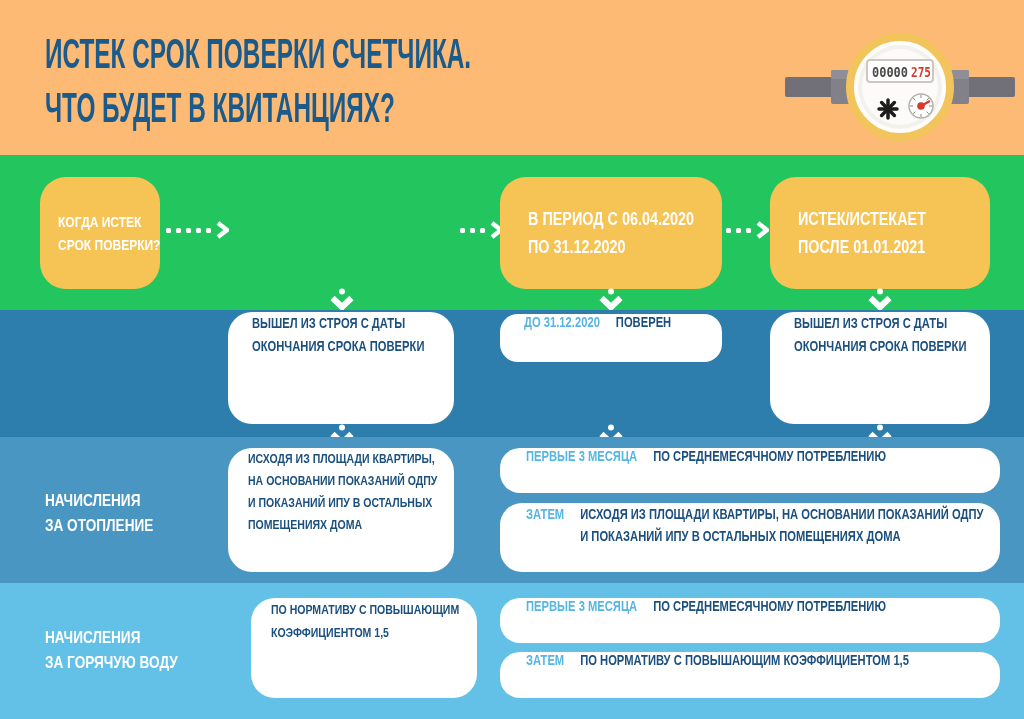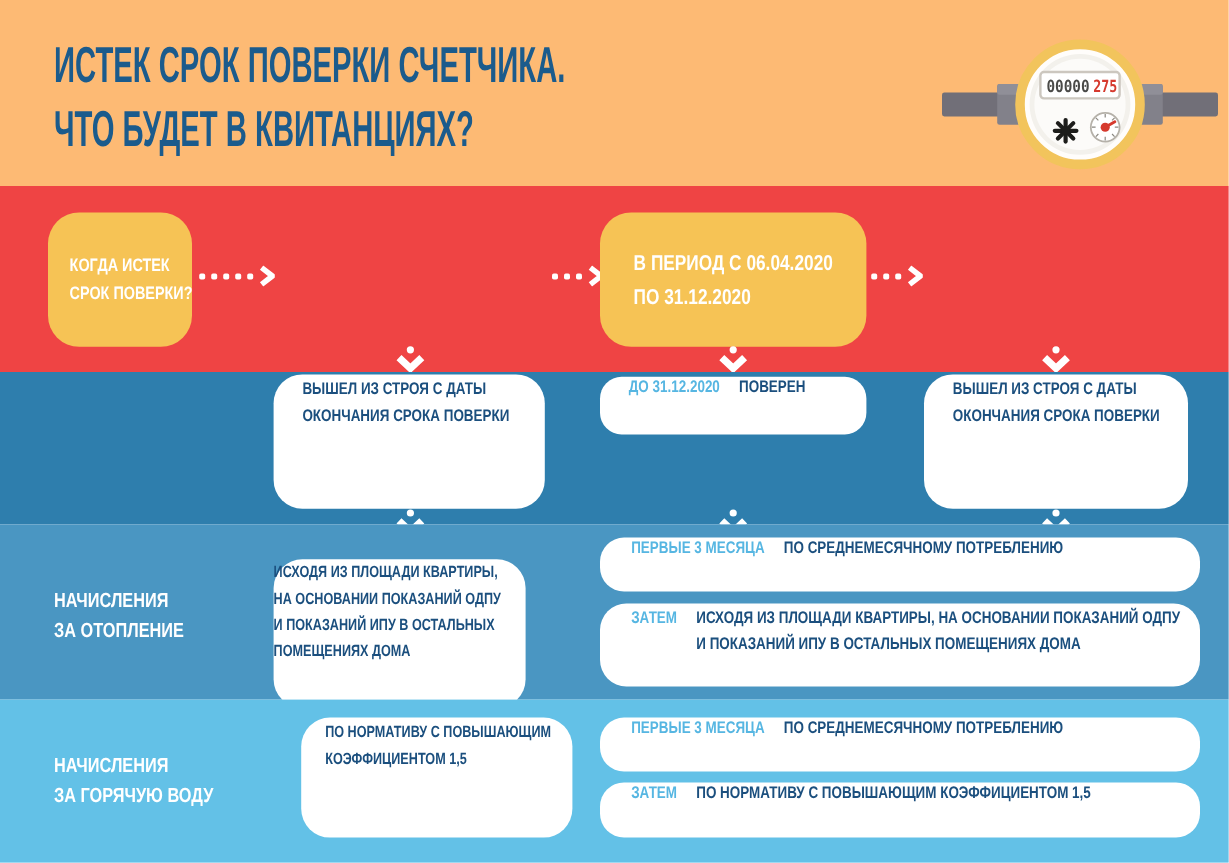--- a/index.html
+++ b/index.html
@@ -2,21 +2,21 @@
 <html><head>
 <meta charset="utf-8">
 <style>
   * { margin:0; padding:0; box-sizing:border-box; }
   html,body { width:1024px; height:719px; }
   body { font-family:"Liberation Sans","DejaVu Sans",sans-serif; }
   #page { position:relative; width:1024px; height:719px; overflow:hidden; background:#fff; }
 
   .band { position:absolute; left:0; width:1024px; }
   #band-header { top:0; height:155px; background:#fdba74; }
-  #band-flow   { top:155px; height:155px; background:#ef4444; }
+  #band-flow   { top:155px; height:155px; background:#22c55e; }
   #band-status { top:310px; height:127px; background:#2e7ead; }
   #band-heat   { top:437px; height:146px; background:#4a96c2; }
   #band-water  { top:583px; height:136px; background:#63c1e7; }
 
   .title-line { position:absolute; left:45px; white-space:nowrap;
     font-weight:bold; font-size:42px; color:#1b5b8c; letter-spacing:0;
     transform:scaleX(0.58); transform-origin:0 0; }
 
   .ybox { position:absolute; background:#f6c355; border-radius:26px;
     display:flex; flex-direction:column; justify-content:center; color:#ffffff; }
@@ -121,20 +121,24 @@
 
     <div class="h-arrow" style="left:726px; top:66px;">
       <span class="dot"></span>
         <span class="dot"></span>
         <span class="dot"></span>
       <svg width="13" height="18" viewBox="0 0 13 18">
           <path d="M2 2 L11 9 L2 16" stroke="#fff" stroke-width="4.5" fill="none"></path>
         </svg>
     </div>
 
+    <div class="ybox" style="left:770px; top:22px; width:220px; height:112px; padding-left:28px;">
+      <div class="ln" style="font-size:18px; line-height:28px;">ИСТЕК/ИСТЕКАЕТ</div>
+      <div class="ln" style="font-size:18px; line-height:28px;">ПОСЛЕ 01.01.2021</div>
+    </div>
   </div>
 
   <svg class="v-arrow" style="left:329px; top:288px;" viewBox="0 0 26 26">
     <circle cx="13" cy="3.5" r="3" fill="#fff"></circle>
       <path d="M3.5 10 L13 19 L22.5 10" stroke="#fff" stroke-width="6" fill="none"></path>
     </svg>
   <svg class="v-arrow" style="left:598px; top:288px;" viewBox="0 0 26 26">
     <circle cx="13" cy="3.5" r="3" fill="#fff"></circle>
       <path d="M3.5 10 L13 19 L22.5 10" stroke="#fff" stroke-width="6" fill="none"></path>
     </svg>
@@ -175,21 +179,21 @@
     <circle cx="13" cy="3.5" r="3" fill="#fff"></circle>
       <path d="M3.5 10 L13 19 L22.5 10" stroke="#fff" stroke-width="6" fill="none"></path>
     </svg>
 
   <div class="band" id="band-heat">
     <div class="row-label" style="top:51px;">
       <div class="ln">НАЧИСЛЕНИЯ</div>
       <div class="ln">ЗА ОТОПЛЕНИЕ</div>
     </div>
 
-    <div class="wbox" style="left:228px; top:29px; width:210px; height:124px; ">
+    <div class="wbox" style="left:228px; top:11px; width:226px; height:124px; padding-left:20px;">
       <div class="ln" style="font-size:13.5px; line-height:22px; transform:scaleX(0.78);">ИСХОДЯ ИЗ ПЛОЩАДИ КВАРТИРЫ,</div>
       <div class="ln" style="font-size:13.5px; line-height:22px; transform:scaleX(0.78);">НА ОСНОВАНИИ ПОКАЗАНИЙ ОДПУ</div>
       <div class="ln" style="font-size:13.5px; line-height:22px; transform:scaleX(0.78);">И ПОКАЗАНИЙ ИПУ В ОСТАЛЬНЫХ</div>
       <div class="ln" style="font-size:13.5px; line-height:22px; transform:scaleX(0.78);">ПОМЕЩЕНИЯХ ДОМА</div>
     </div>
 
     <div class="wbox" style="left:500px; top:11px; width:500px; height:45px; padding-left:26px; border-radius:20px;">
       <div class="mix" style="font-size:14px;">
         <span class="tag">ПЕРВЫЕ 3 МЕСЯЦА</span>
         <span class="navy">ПО СРЕДНЕМЕСЯЧНОМУ ПОТРЕБЛЕНИЮ</span>

